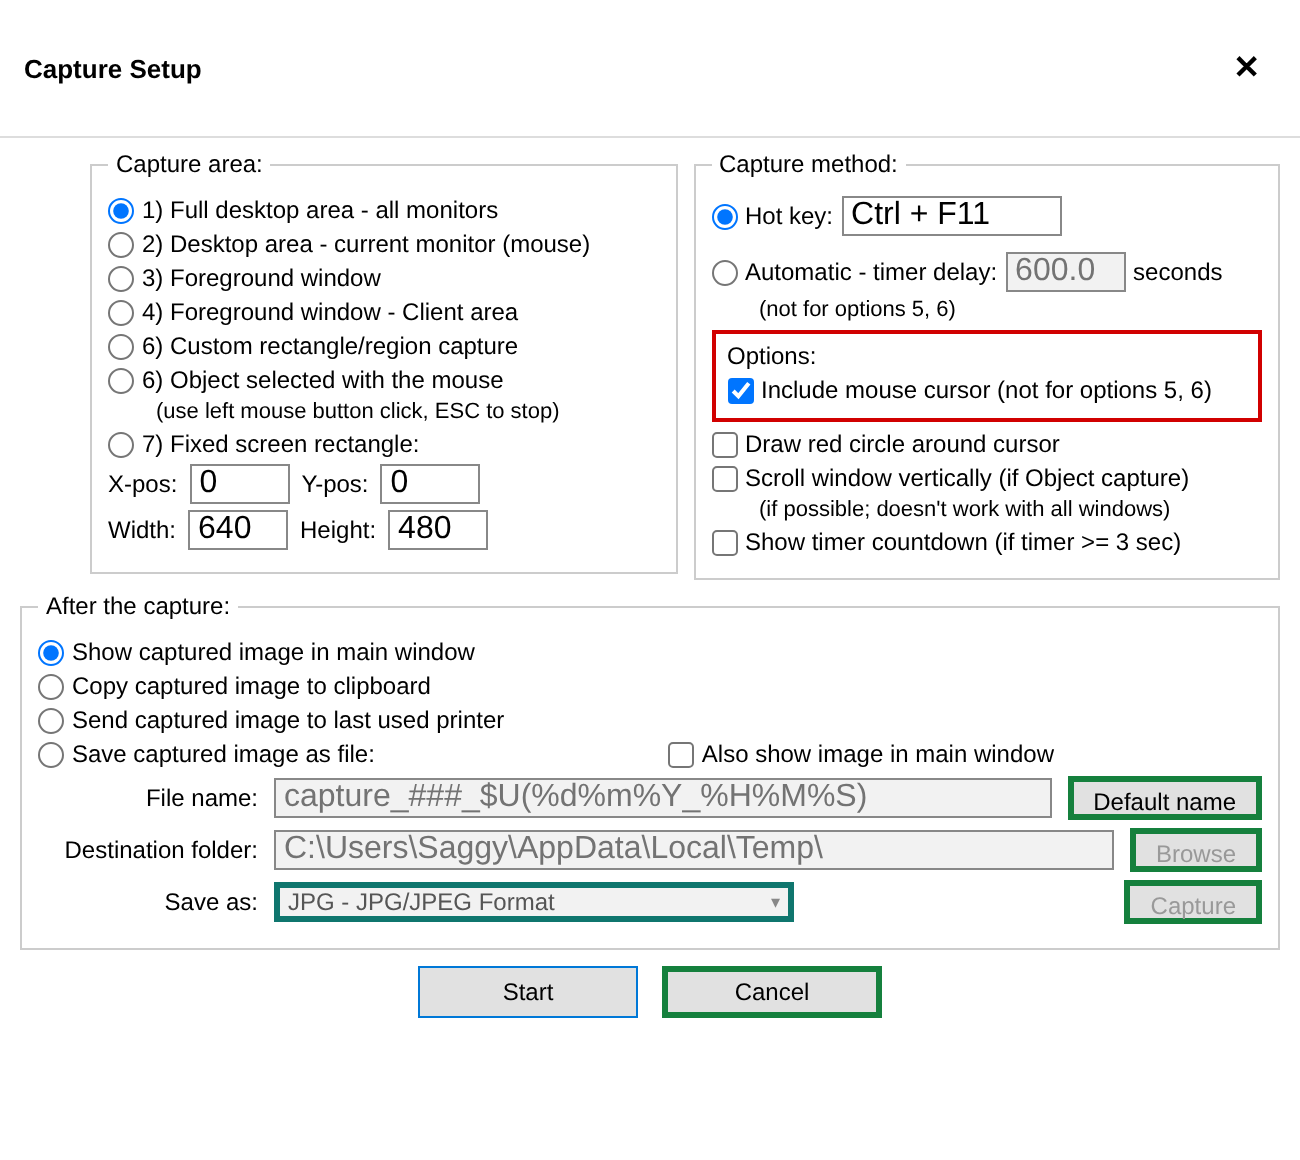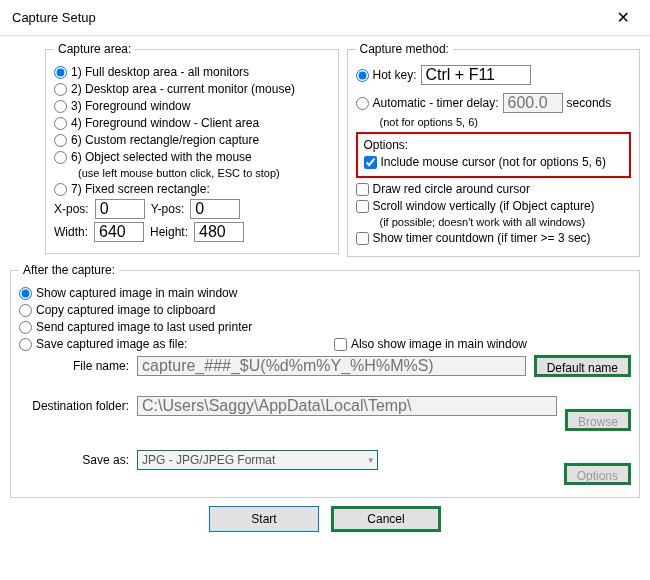--- a/index.html
+++ b/index.html
@@ -1,17 +1,17 @@
 <!DOCTYPE html>
 <html><head>
 <meta charset="utf-8">
 <style>
 * { box-sizing: border-box; margin: 0; padding: 0; }
 body { font-family: "Segoe UI", Tahoma, sans-serif; font-size: 12px; background: #fff; color: #000; width: 650px; height: 580px; overflow: hidden; }
-.titlebar { display: flex; justify-content: space-between; align-items: center; padding: 8px 12px; border-bottom: 1px solid #ddd; }
+.titlebar { display: flex; justify-content: space-between; align-items: center; padding: 24px 12px; border-bottom: 1px solid #ddd; font-weight: bold; }
 .titlebar .title { font-size: 13px; }
 .titlebar .close { font-size: 16px; cursor: pointer; padding: 0 8px; }
 .content { padding: 6px 10px; }
 fieldset { border: 1px solid #ccc; padding: 6px 8px 8px 8px; margin-bottom: 6px; }
 legend { padding: 0 4px; font-size: 12px; }
 .row { display: flex; gap: 8px; padding-left: 35px; }
 .col-left { flex: 1; }
 .col-right { flex: 1; }
 .radio-row, .check-row { display: flex; align-items: center; gap: 4px; margin: 3px 0; }
 .radio-row input[type="radio"], .check-row input[type="checkbox"] { width: 13px; height: 13px; }
@@ -20,23 +20,23 @@
 .field-row { display: flex; align-items: center; gap: 6px; margin: 3px 0; }
 .field-row label { white-space: nowrap; }
 input[type="text"] { border: 1px solid #888; padding: 2px 4px; font-size: 16px; font-family: inherit; height: 20px; }
 input[type="text"]:disabled { background: #f2f2f2; color: #737373; }
 .w50 { width: 50px; }
 .w60 { width: 60px; }
 .w110 { width: 110px; }
 .small-note { font-size: 11px; }
 .highlight-box { border: 2px solid #d10000; padding: 4px 6px; margin: 4px 0; }
 .btn { background: #e1e1e1; border: 3px solid #15803d; padding: 3px 10px; font-family: inherit; font-size: 12px; cursor: pointer; height: 22px; }
-.btn:disabled { color: #999; margin-top: 28px; }
+.btn:disabled { color: #999; }
 .btn-primary { border: 1px solid #0078d7; }
-.select { border: 1px solid #0f766e; background: #f2f2f2; padding: 2px 4px; font-size: 12px; font-family: inherit; height: 20px; width: 241px; color: #555; display: inline-flex; justify-content: space-between; align-items: center; }
+.select { border: 3px solid #0f766e; background: #f2f2f2; padding: 2px 4px; font-size: 12px; font-family: inherit; height: 20px; width: 260px; color: #555; display: inline-flex; justify-content: space-between; align-items: center; }
 .select .arrow { font-size: 9px; color: #888; }
 .file-row { display: flex; align-items: center; gap: 8px; margin: 4px 0; }
 .file-row > label { width: 110px; text-align: right; }
 .file-row .txt { flex: 1; }
 .footer-btns { display: flex; gap: 12px; justify-content: center; margin: 8px 0 4px 0; }
 .footer-btns .btn { width: 110px; height: 26px; }
 </style>
 </head>
 <body>
 
@@ -166,21 +166,21 @@
       <input type="text" class="txt" disabled="" value="C:\Users\Saggy\AppData\Local\Temp\" style="">
       <button class="btn" disabled="">Browse</button>
     </div>
     <div class="file-row">
       <label>Save as:</label>
       <div class="select">
         <span>JPG - JPG/JPEG Format</span>
         <span class="arrow">▾</span>
       </div>
       <span style="flex:1"></span>
-      <button class="btn" disabled="">Options</button>
+      <button class="btn" disabled="">Capture</button>
     </div>
   </fieldset>
 
   <div class="footer-btns">
     <button class="btn btn-primary">Start</button>
     <button class="btn">Cancel</button>
   </div>
 </div>
 
 </body></html>

